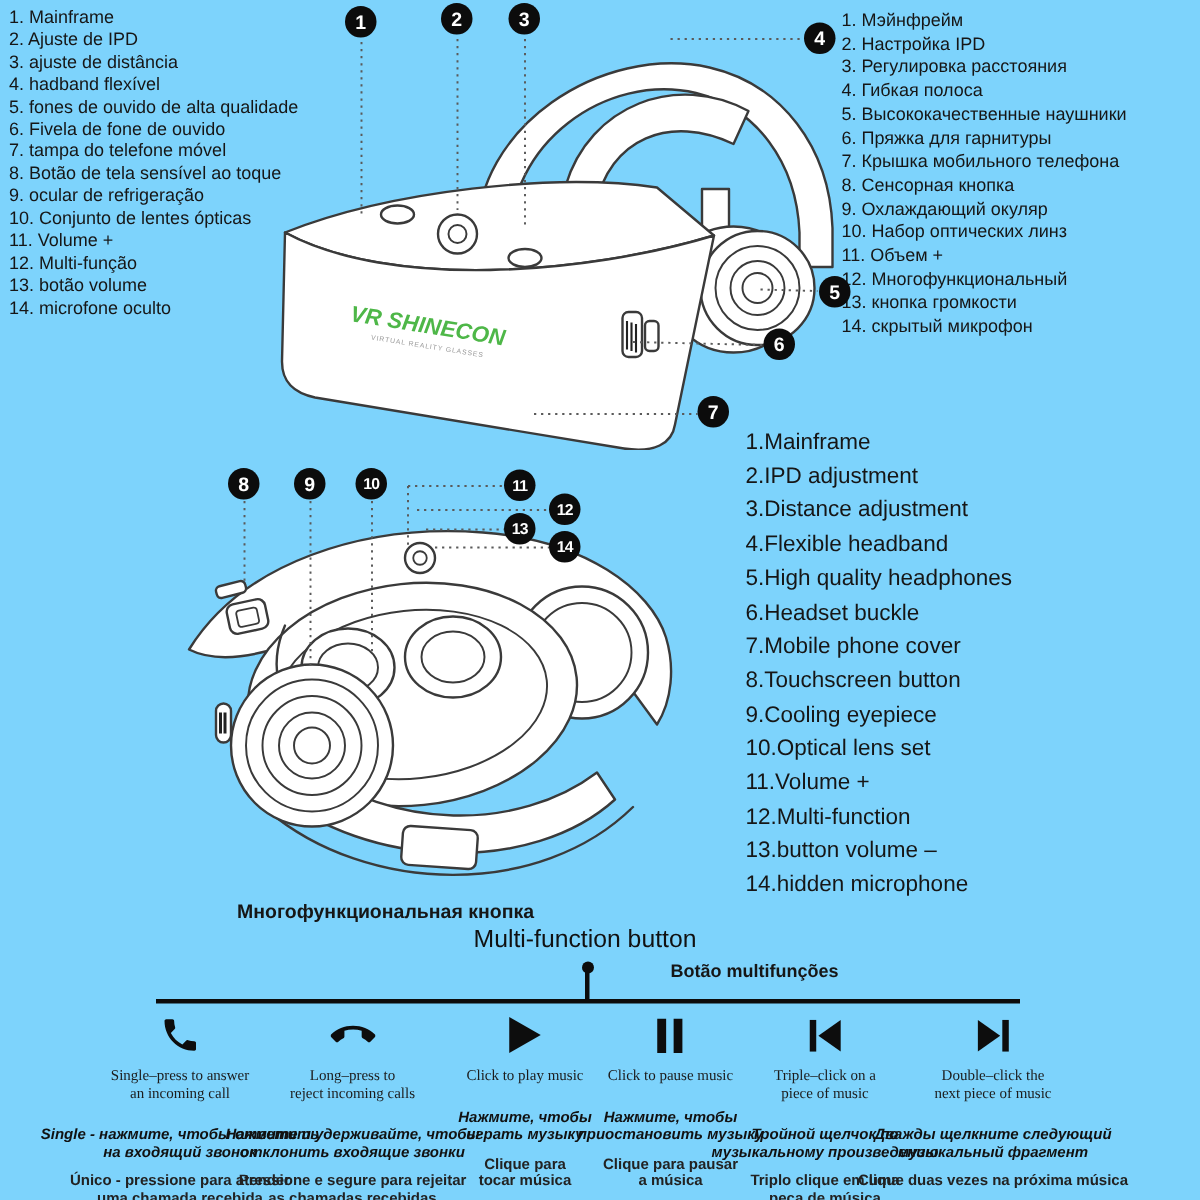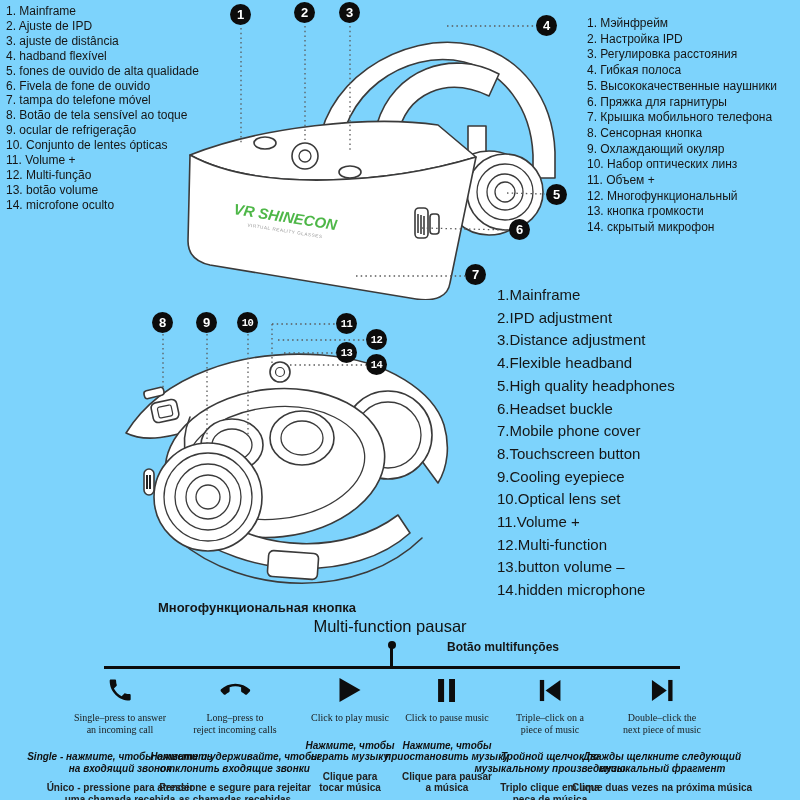--- a/index.html
+++ b/index.html
@@ -1,30 +1,30 @@
 <!DOCTYPE html>
 <html><head>
 <meta charset="utf-8">
 <style>
   html,body{margin:0;padding:0;background:#fff;}
   .stage{position:relative;width:800px;height:800px;background:#7dd3fc;overflow:hidden;
          font-family:"Liberation Sans",sans-serif;color:#161616;}
   
   .parts-list{position:absolute;white-space:nowrap;}
   .list-pt{left:6px;top:4px;font-size:12px;line-height:14.9px;}
-  .list-ru{left:587px;top:6px;font-size:12px;line-height:15.7px;margin-top:10px;}
+  .list-ru{left:561px;top:6px;font-size:12px;line-height:15.7px;}
   .list-en{left:497px;top:284px;font-size:15px;line-height:22.7px;}
   .parts-line{color:#161616;}
   
   .illus{position:absolute;}
   
   .callout{position:absolute;width:21px;height:21px;border-radius:50%;background:#0c0c0c;
            color:#fff;display:flex;align-items:center;justify-content:center;
            font-size:13px;font-weight:bold;}
-  .callout.two{font-size:10.5px;letter-spacing:-0.5px;font-family:Liberation Mono, monospace;}
+  .callout.two{font-size:10.5px;letter-spacing:-0.5px;}
   
   .mf-title-ru{position:absolute;left:158px;top:600px;font-size:13px;font-weight:bold;}
   .mf-title-en{position:absolute;left:390px;top:617px;transform:translateX(-50%);
                font-size:16.5px;color:#111;}
   .mf-title-pt{position:absolute;left:447px;top:640px;font-size:12px;font-weight:bold;}
   .mf-dot{position:absolute;left:388px;top:641px;width:8px;height:8px;border-radius:50%;background:#0c0c0c;}
   .mf-stem{position:absolute;left:390px;top:645px;width:3px;height:23px;background:#0c0c0c;}
   .mf-line{position:absolute;left:104px;top:666px;width:576px;height:3px;background:#0c0c0c;}
   .mf-col{position:absolute;top:674px;transform:translateX(-50%);display:flex;
           flex-direction:column;align-items:center;text-align:center;width:max-content;}
@@ -197,21 +197,21 @@
   <div class="callout" style="left:465px;top:264px">7</div>
   <div class="callout" style="left:152px;top:312px">8</div>
   <div class="callout" style="left:196px;top:312px">9</div>
   <div class="callout two" style="left:237px;top:312px">10</div>
   <div class="callout two" style="left:336px;top:313px">11</div>
   <div class="callout two" style="left:366px;top:329px">12</div>
   <div class="callout two" style="left:336px;top:342px">13</div>
   <div class="callout two" style="left:366px;top:354px">14</div>
 
   <div class="mf-title-ru">Многофункциональная кнопка</div>
-  <div class="mf-title-en">Multi-function pausar</div>
+  <div class="mf-title-en">Multi-function button</div>
   <div class="mf-title-pt">Botão multifunções</div>
   <div class="mf-dot"></div>
   <div class="mf-stem"></div>
   <div class="mf-line"></div>
 
   <div class="mf-col" style="left:120px">
     <div class="mf-icon">
       <svg width="28" height="28" viewBox="0 0 24 24">
           <path fill="#0d0d0d" d="M6.62 10.79c1.44 2.83 3.76 5.14 6.59 6.59l2.2-2.2c.27-.27.67-.36 1.02-.24 1.12.37 2.33.57 3.57.57.55 0 1 .45 1 1V20c0 .55-.45 1-1 1-9.39 0-17-7.61-17-17 0-.55.45-1 1-1h3.5c.55 0 1 .45 1 1 0 1.25.2 2.45.57 3.57.11.35.03.74-.25 1.02l-2.2 2.2z"></path>
         </svg>

